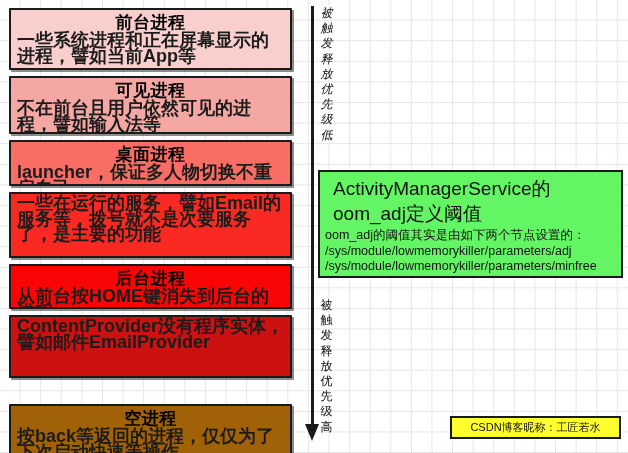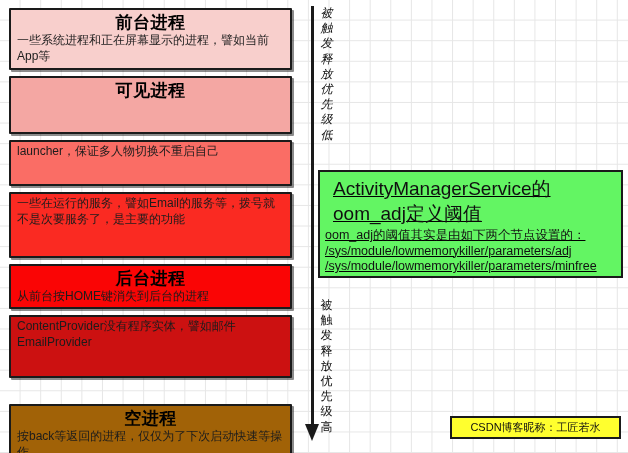--- a/index.html
+++ b/index.html
@@ -49,24 +49,25 @@
     text-align: center;
     font-weight: bold;
     font-size: 17px;
     line-height: 21px;
     color: #000000;
     letter-spacing: 0.5px;
     white-space: nowrap;
   }
   .process-desc {
     text-align: left;
-    font-size: 12px;
+    font-size: 18px;
     line-height: 15.5px;
     color: #1c1c1c;
     padding: 0 2px;
+    font-weight: bold;
   }
 
   
   #axis-line {
     position: absolute;
     left: 311px;
     top: 6px;
     width: 3px;
     height: 425px;
     background: #1a1a1a;
@@ -101,21 +102,20 @@
     position: absolute;
     left: 318px;
     top: 170px;
     width: 305px;
     height: 108px;
     box-sizing: border-box;
     background: #63f563;
     border: 2px solid #1a1a1a;
     padding: 4px 5px;
     overflow: hidden;
-    text-decoration: underline;
   }
   #ams-title {
     font-size: 19px;
     line-height: 25px;
     color: #101010;
     padding-left: 8px;
   }
   #ams-body {
     font-size: 12.5px;
     line-height: 15.5px;
@@ -148,23 +148,25 @@
 
 <div id="process-stack">
 
   <div class="process-box" style="top:0px;height:62px;width:283px;background:#f8cfcc;">
     <div class="process-title">前台进程</div>
     <div class="process-desc">一些系统进程和正在屏幕显示的进程，譬如当前App等</div>
   </div>
 
   <div class="process-box" style="top:68px;height:58px;width:283px;background:#f4a7a3;">
     <div class="process-title">可见进程</div>
+    <div class="process-desc">不在前台且用户依然可见的进程，譬如输入法等</div>
   </div>
 
   <div class="process-box" style="top:132px;height:46px;width:283px;background:#fa6d65;">
+    <div class="process-title">桌面进程</div>
     <div class="process-desc">launcher，保证多人物切换不重启自己</div>
   </div>
 
   <div class="process-box" style="top:184px;height:66px;width:283px;background:#fa2a22;">
     <div class="process-desc">一些在运行的服务，譬如Email的服务等，拨号就不是次要服务了，是主要的功能</div>
   </div>
 
   <div class="process-box" style="top:256px;height:45px;width:283px;background:#fa0505;">
     <div class="process-title">后台进程</div>
     <div class="process-desc">从前台按HOME键消失到后台的进程</div>

